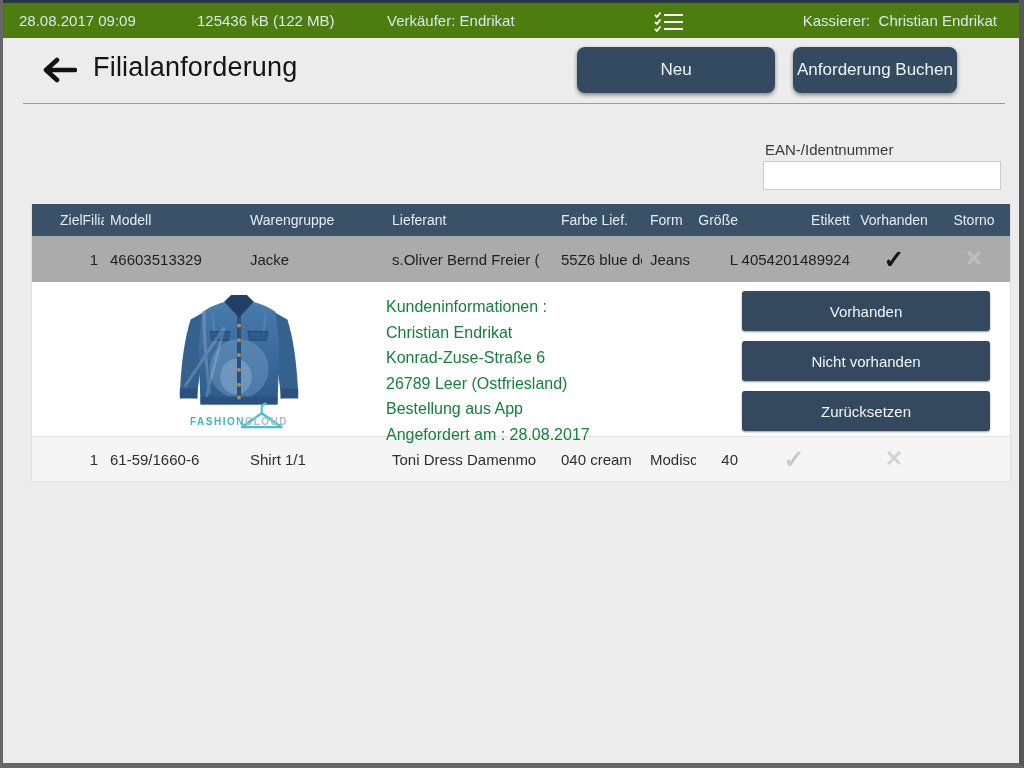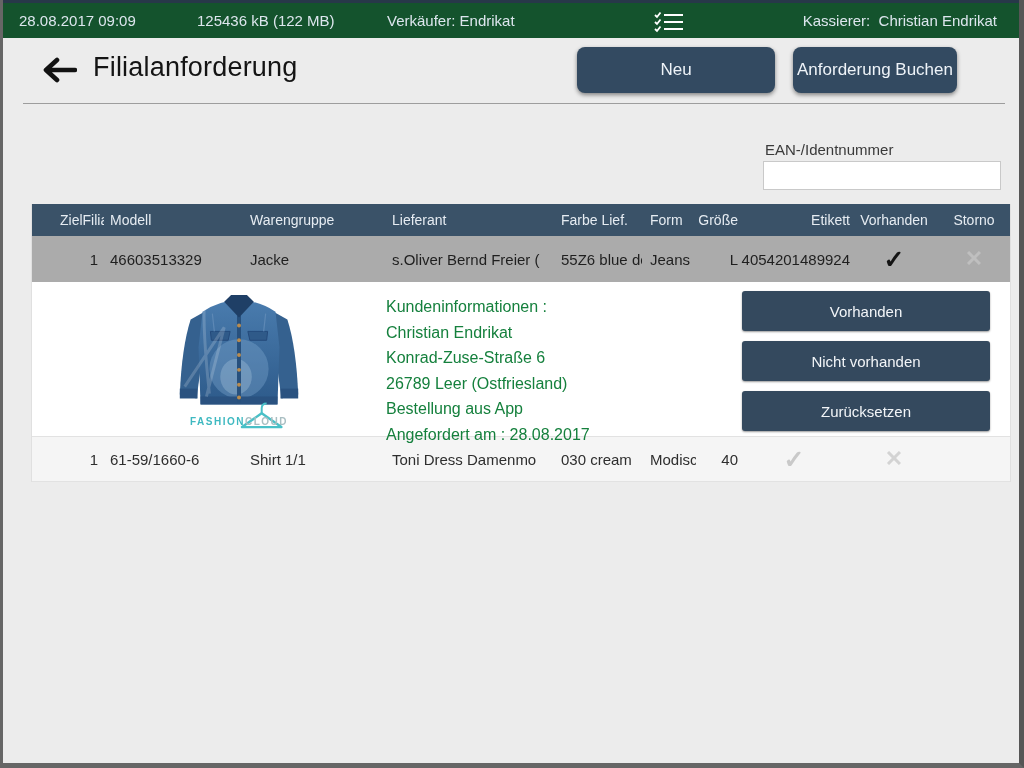--- a/index.html
+++ b/index.html
@@ -8,21 +8,21 @@
 
   .screen{
     position:relative; width:1024px; height:768px;
     background:#ececec; overflow:hidden;
     border-left:3px solid #666; border-right:5px solid #565656; border-bottom:5px solid #666;
   }
 
   
   .topbar{
     position:absolute; top:0; left:0; right:0; height:38px;
-    background:#14532d; border-top:3px solid #273849;
+    background:#4d7c0f; border-top:3px solid #273849;
     color:#dde6ee; font-size:15px;
   }
   .topbar .tb{ position:absolute; top:0; line-height:35px; white-space:pre; }
   .tb-date{ left:16px; }
   .tb-mem{ left:194px; }
   .tb-verk{ left:384px; }
   .tb-kass{ right:22px; }
   .tb-iconbtn{ position:absolute; left:650px; top:8px; width:34px; height:22px; cursor:pointer; }
 
   
@@ -208,21 +208,21 @@
       <button class="dbtn dbtn1">Vorhanden</button>
       <button class="dbtn dbtn2">Nicht vorhanden</button>
       <button class="dbtn dbtn3">Zurücksetzen</button>
     </div>
 
     <div class="trow row2">
       <div class="ar pr6">1</div>
       <div class="al pl6">61-59/1660-6</div>
       <div class="al pl6">Shirt 1/1</div>
       <div class="al pl8">Toni Dress Damenmo</div>
-      <div class="al pl7">030 cream</div>
+      <div class="al pl7">040 cream</div>
       <div class="al pl8">Modisch</div>
       <div class="ar">40</div>
       <div class="ac">
           <span class="mark-check ck-muted">✓</span>
         </div>
       <div class="ac">
           <span class="mark-cross x-muted">✕</span>
         </div>
     </div>
 

